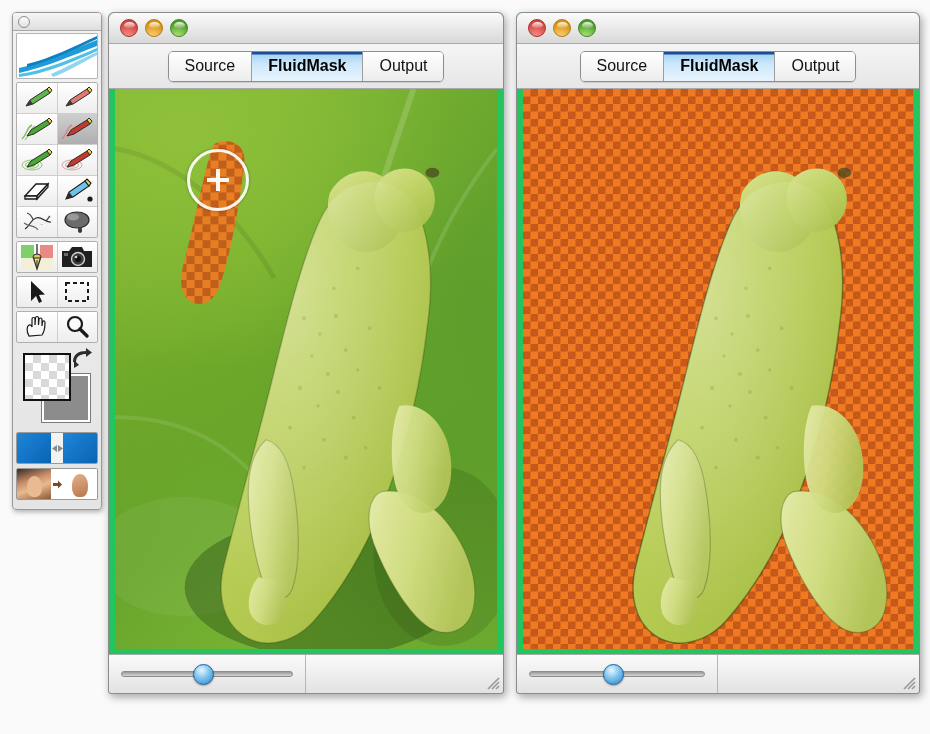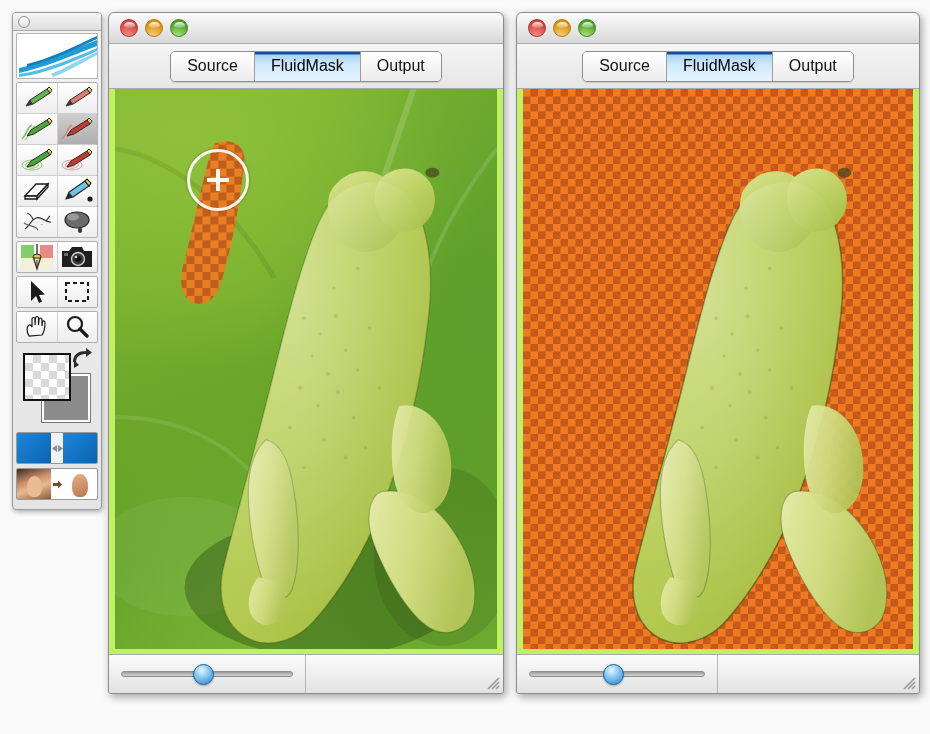--- a/index.html
+++ b/index.html
@@ -76,21 +76,21 @@
   .prev-btn{
     height:30px;margin-bottom:4px;
     border:1px solid #9a9a9a;border-radius:2px;
     background:#ffffff;overflow:hidden;position:relative;
     display:flex;
   }
 
   
   .win{
     position:absolute;
-    background:#bef264;
+    background:#22c55e;
     border:1px solid #8c8c8c;
     border-radius:6px 6px 3px 3px;
     box-shadow:2px 3px 9px rgba(0,0,0,.35);
     box-sizing:border-box;overflow:hidden;
   }
   .win-source{left:108px;top:12px;width:396px;height:682px;}
   .win-output{left:516px;top:12px;width:404px;height:682px;}
 
   .titlebar{
     height:30px;
@@ -122,21 +122,21 @@
   }
   .tab{
     padding:0 16px;display:flex;align-items:center;justify-content:center;
     font-size:16px;color:#111;
     background:linear-gradient(to bottom,#ffffff,#ececec);
     border-right:1px solid #9d9d9d;
     white-space:nowrap;
   }
   .tab:last-child{border-right:none;}
   .tab.active{
-    color:#000;font-weight:normal;
+    color:#000;font-weight:bold;
     background:linear-gradient(to bottom,#1c4c96 0px,#1c4c96 2px,#a9d4f5 3px,#cfe9fb 45%,#e7f4fe 100%);
   }
 
   .canvas{
     position:absolute;left:6px;right:6px;top:76px;bottom:44px;
     overflow:hidden;background:#000;
   }
 
   
   .leaf-bg{

